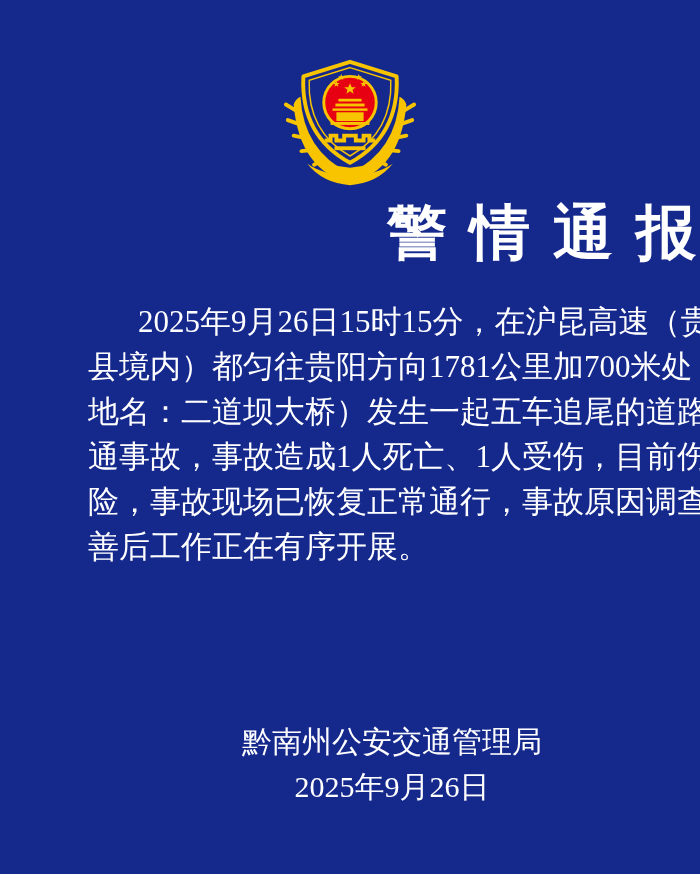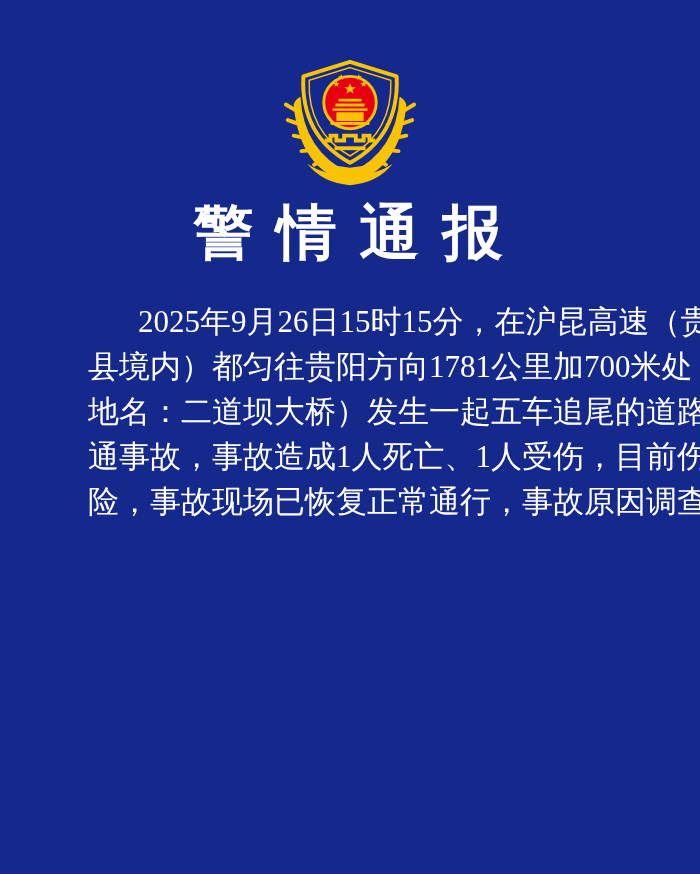--- a/index.html
+++ b/index.html
@@ -25,21 +25,21 @@
     transform: translateX(-50%);
     width: 136px;
     height: 136px;
   }
   .title {
     position: absolute;
     top: 200px;
     left: 0;
     width: 100%;
     margin: 0;
-    text-align: center;
+    text-align: right;
     font-size: 60px;
     line-height: 1.1;
     font-weight: bold;
     letter-spacing: 4px;
     white-space: pre;
   }
   .body-text {
     position: absolute;
     top: 299px;
     left: 88px;
@@ -127,16 +127,21 @@
   </div>
 
   <h1 class="title">警 情 通 报</h1>
 
   <div class="body-text">
     <div class="body-line first">2025年9月26日15时15分，在沪昆高速（贵定</div>
     <div class="body-line">县境内）都匀往贵阳方向1781公里加700米处（小</div>
     <div class="body-line">地名：二道坝大桥）发生一起五车追尾的道路交</div>
     <div class="body-line">通事故，事故造成1人死亡、1人受伤，目前伤者</div>
     <div class="body-line">险，事故现场已恢复正常通行，事故原因调查和</div>
+    <div class="body-line last">善后工作正在有序开展。</div>
   </div>
 
+  <div class="sign-block">
+    <div class="sign-issuer">黔南州公安交通管理局</div>
+    <div class="sign-date">2025年9月26日</div>
+  </div>
 
 </div>
 
 </body></html>

